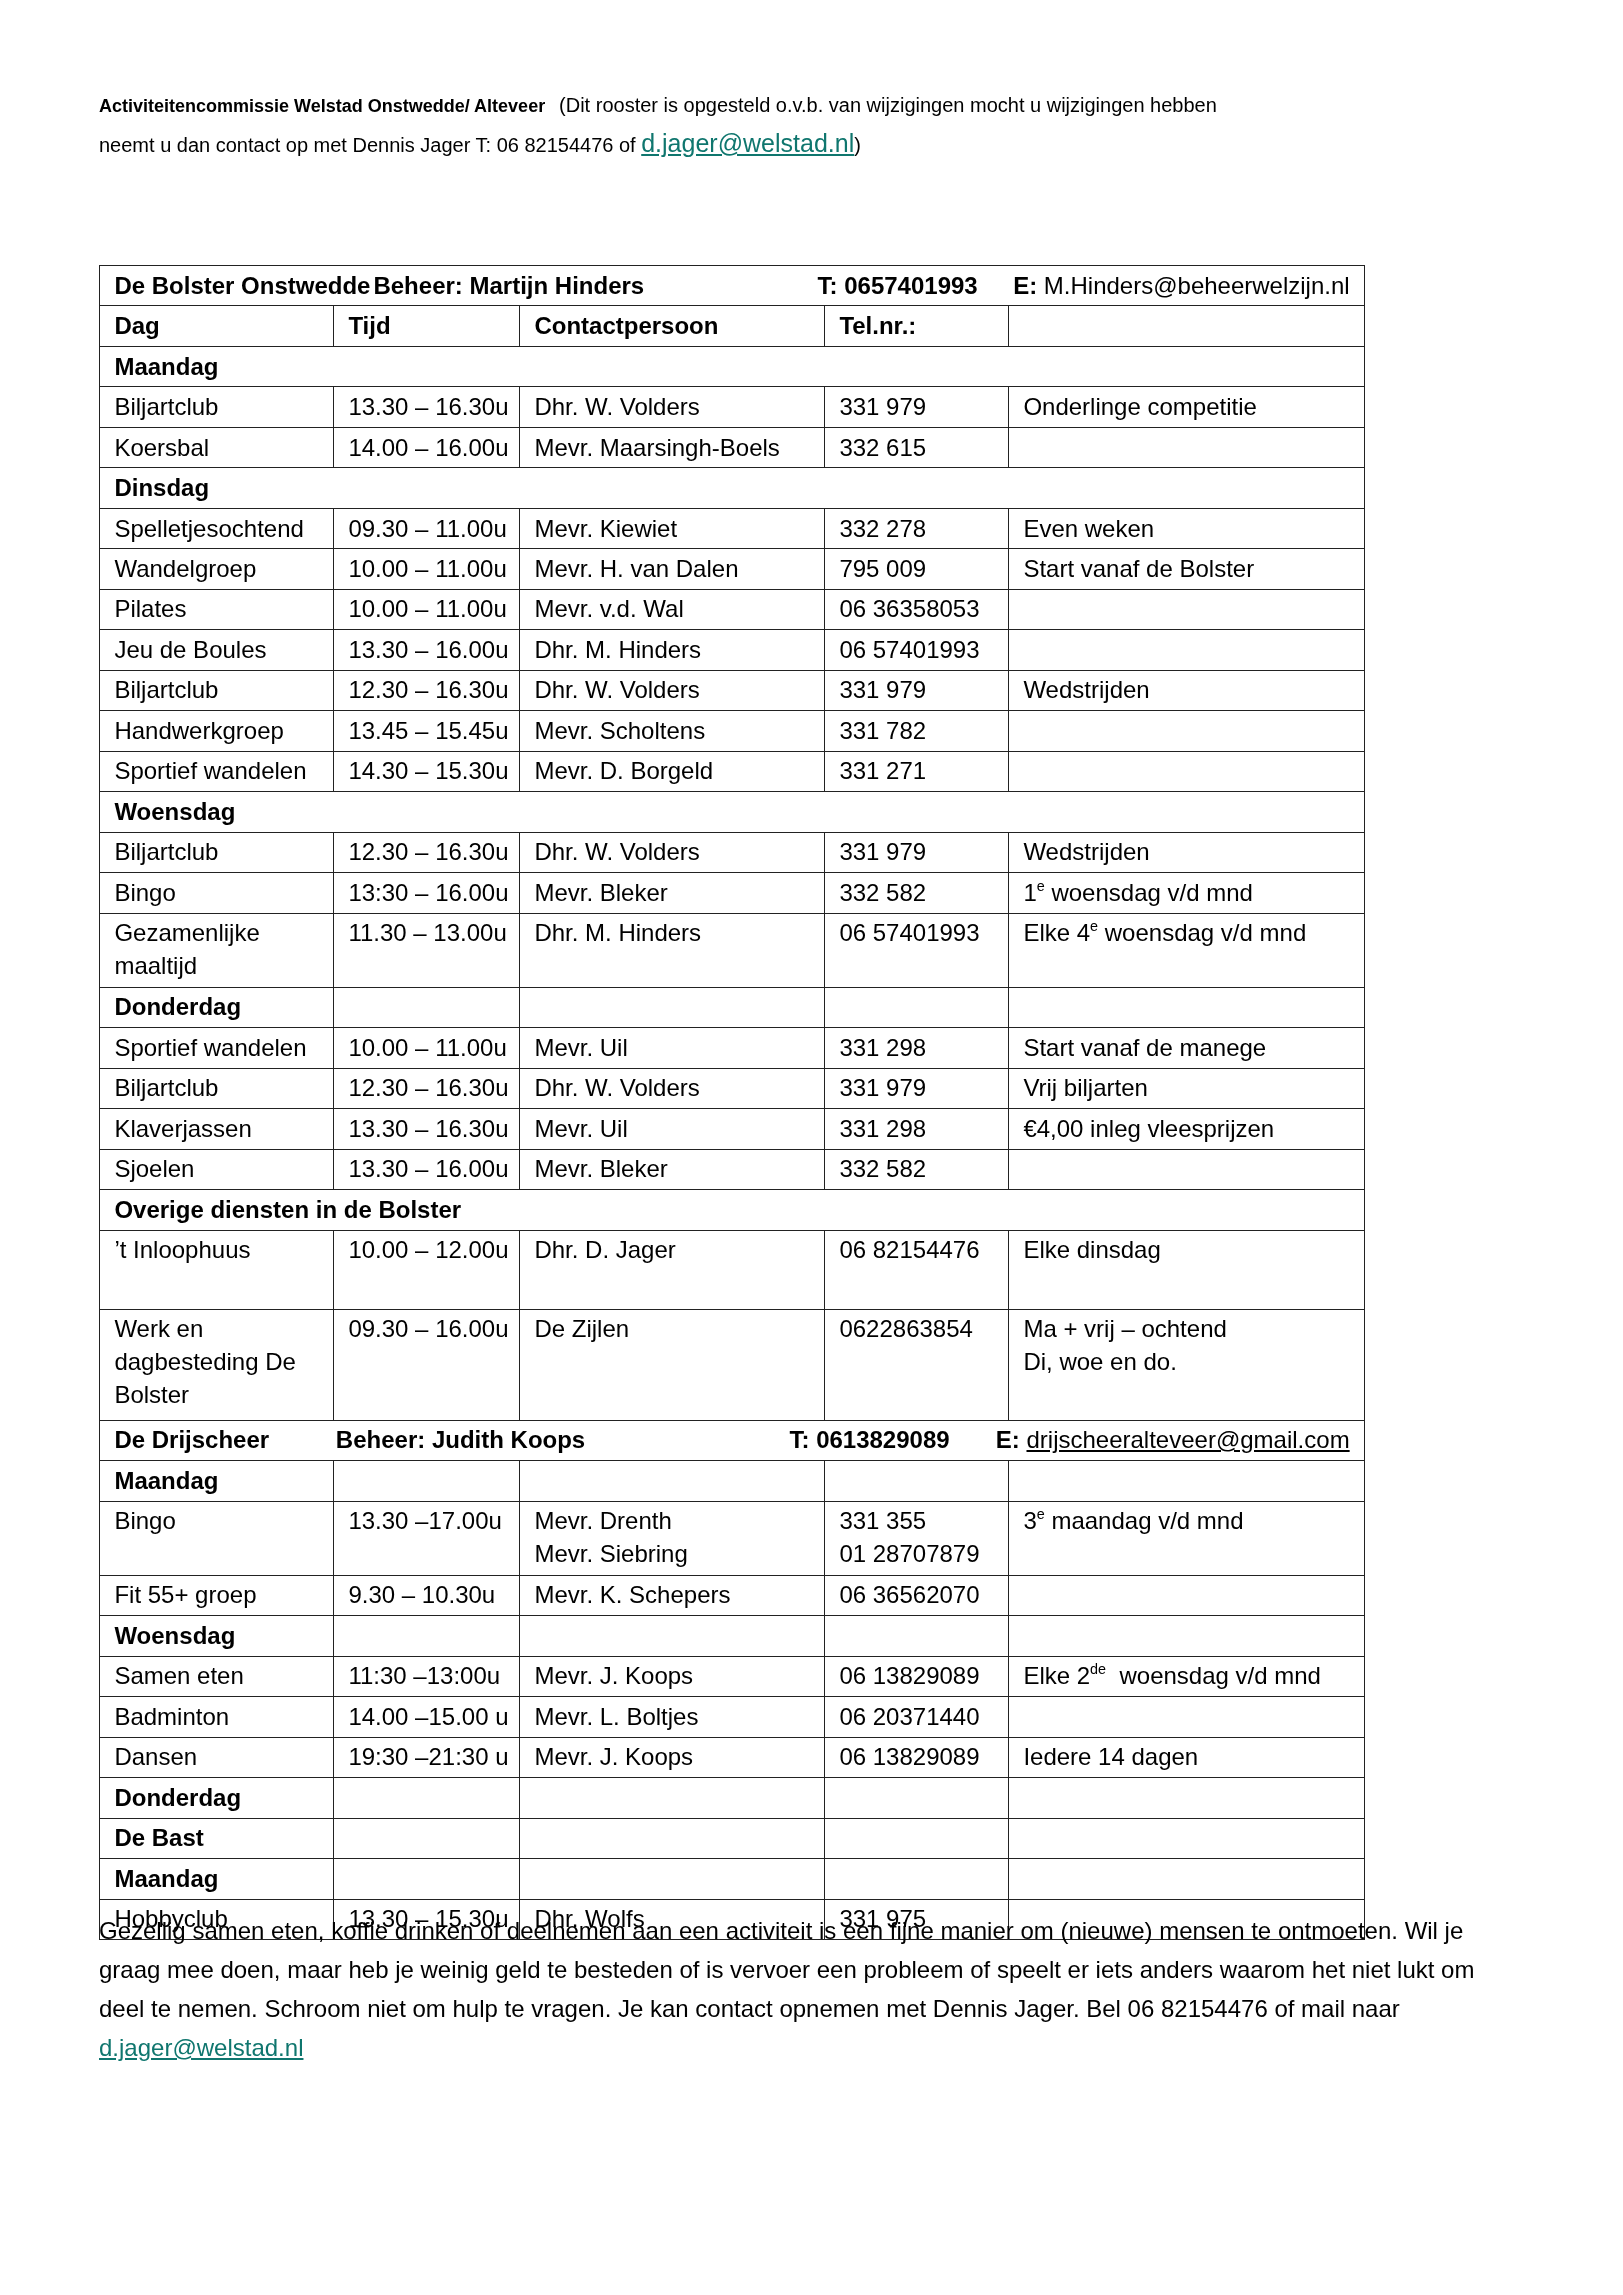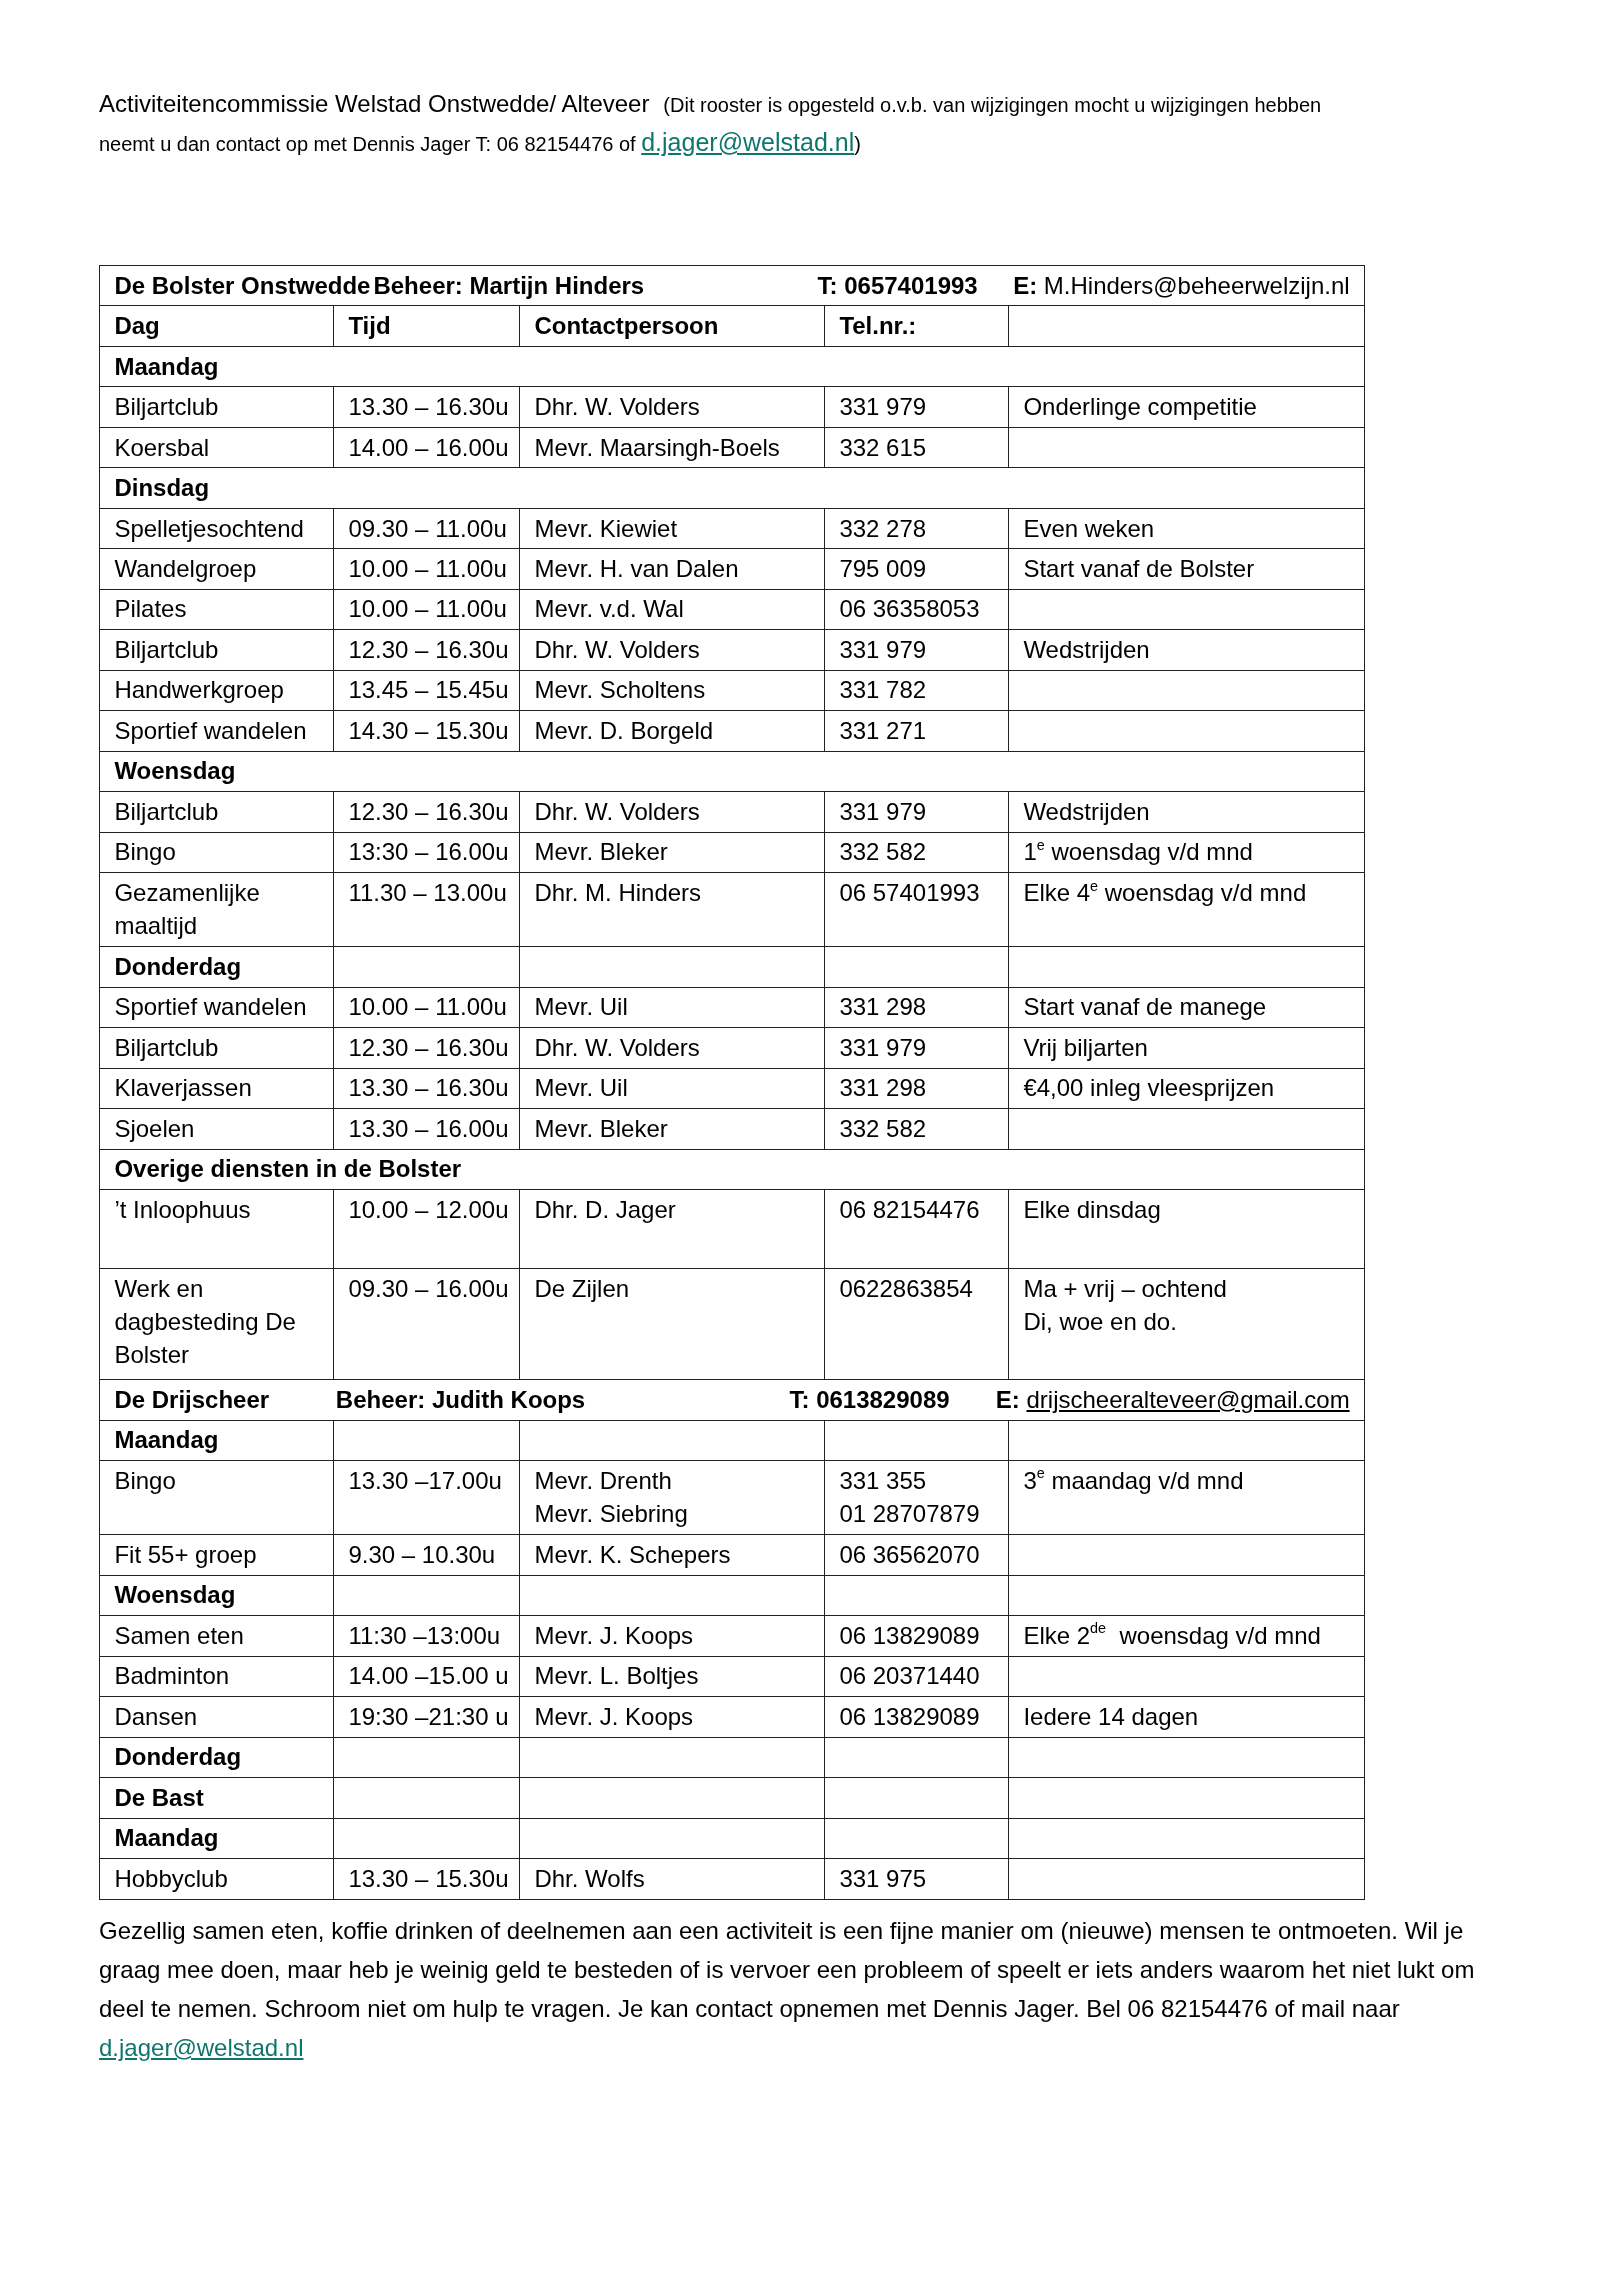--- a/index.html
+++ b/index.html
@@ -1,19 +1,19 @@
 <!DOCTYPE html>
 <html style="font-size:10.5px"><head>
 <meta charset="utf-8">
 <style>
   html, body { margin: 0; padding: 0; background: #ffffff; }
   body { width: 1623px; height: 2295px; position: relative; font-family: "Liberation Sans", sans-serif; color: #000; }
   .intro { position: absolute; left: 99px; top: 84px; width: 1426px; }
   .intro .line1 { font-size: 25px; line-height: 38px; white-space: nowrap; }
-  .intro .title { font-weight: normal; font-size: 24px; }
+  .intro .title { font-weight: bold; font-size: 18px; }
   .intro .note { font-size: 20px; }
   .intro .line2 { font-size: 20px; line-height: 37px; white-space: nowrap; }
   .link { color: #0f766e; text-decoration: underline; }
   .intro .line2 .link { font-size: 25px; }
 
   table.rooster { position: absolute; left: 99px; top: 265px; width: 1203px; border-collapse: collapse; table-layout: fixed; font-size: 24px; }
   table.rooster td { border: 1.6px solid #222; padding: 2.6px 14.4px 3.9px 14.4px; vertical-align: top; line-height: 33px; white-space: nowrap; overflow: hidden; }
   table.rooster td.wrap { white-space: normal; }
   table.rooster tr { height: 38px; }
   .c1 { width: 234px; } .c2 { width: 186px; } .c3 { width: 305px; } .c4 { width: 184px; } .c5 { width: 356px; }
@@ -102,20 +102,27 @@
     <td>Start vanaf de Bolster</td>
   </tr>
   <tr>
     <td>Pilates</td>
     <td>10.00 – 11.00u</td>
     <td>Mevr. v.d. Wal</td>
     <td>06 36358053</td>
     <td></td>
   </tr>
   <tr>
+    <td>Jeu de Boules</td>
+    <td>13.30 – 16.00u</td>
+    <td>Dhr. M. Hinders</td>
+    <td>06 57401993</td>
+    <td></td>
+  </tr>
+  <tr>
     <td>Biljartclub</td>
     <td>12.30 – 16.30u</td>
     <td>Dhr. W. Volders</td>
     <td>331 979</td>
     <td>Wedstrijden</td>
   </tr>
   <tr>
     <td>Handwerkgroep</td>
     <td>13.45 – 15.45u</td>
     <td>Mevr. Scholtens</td>

